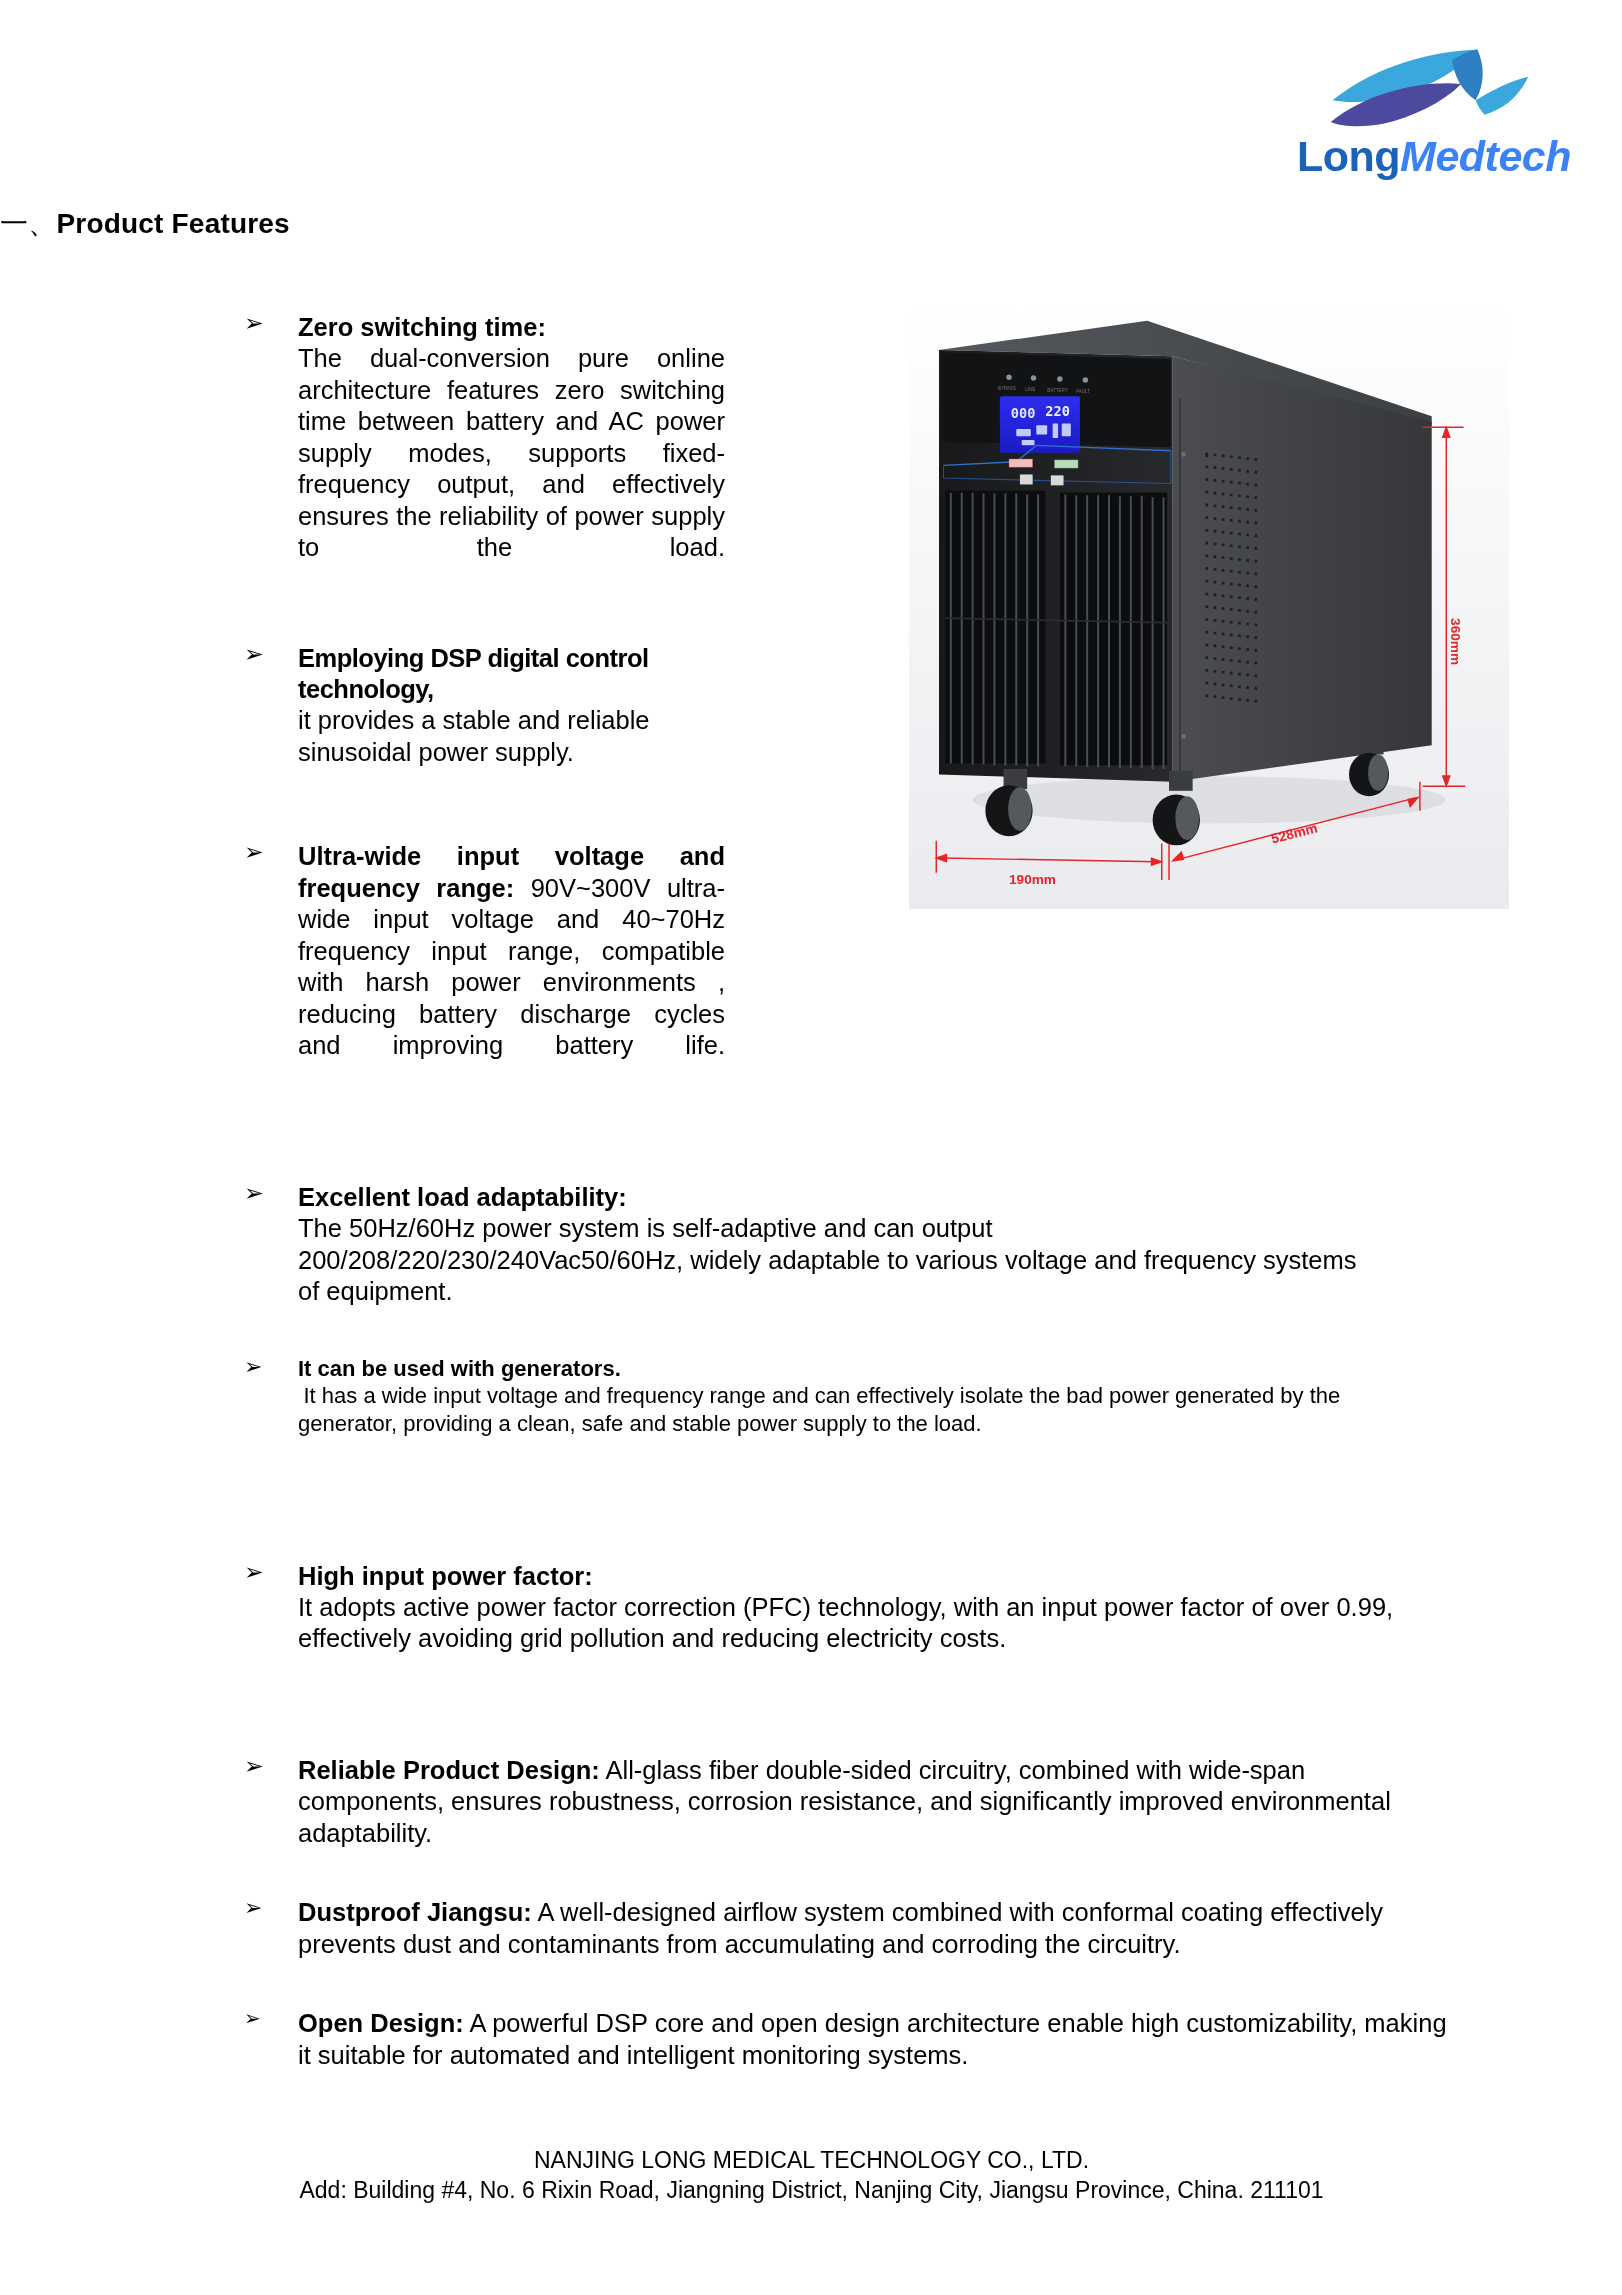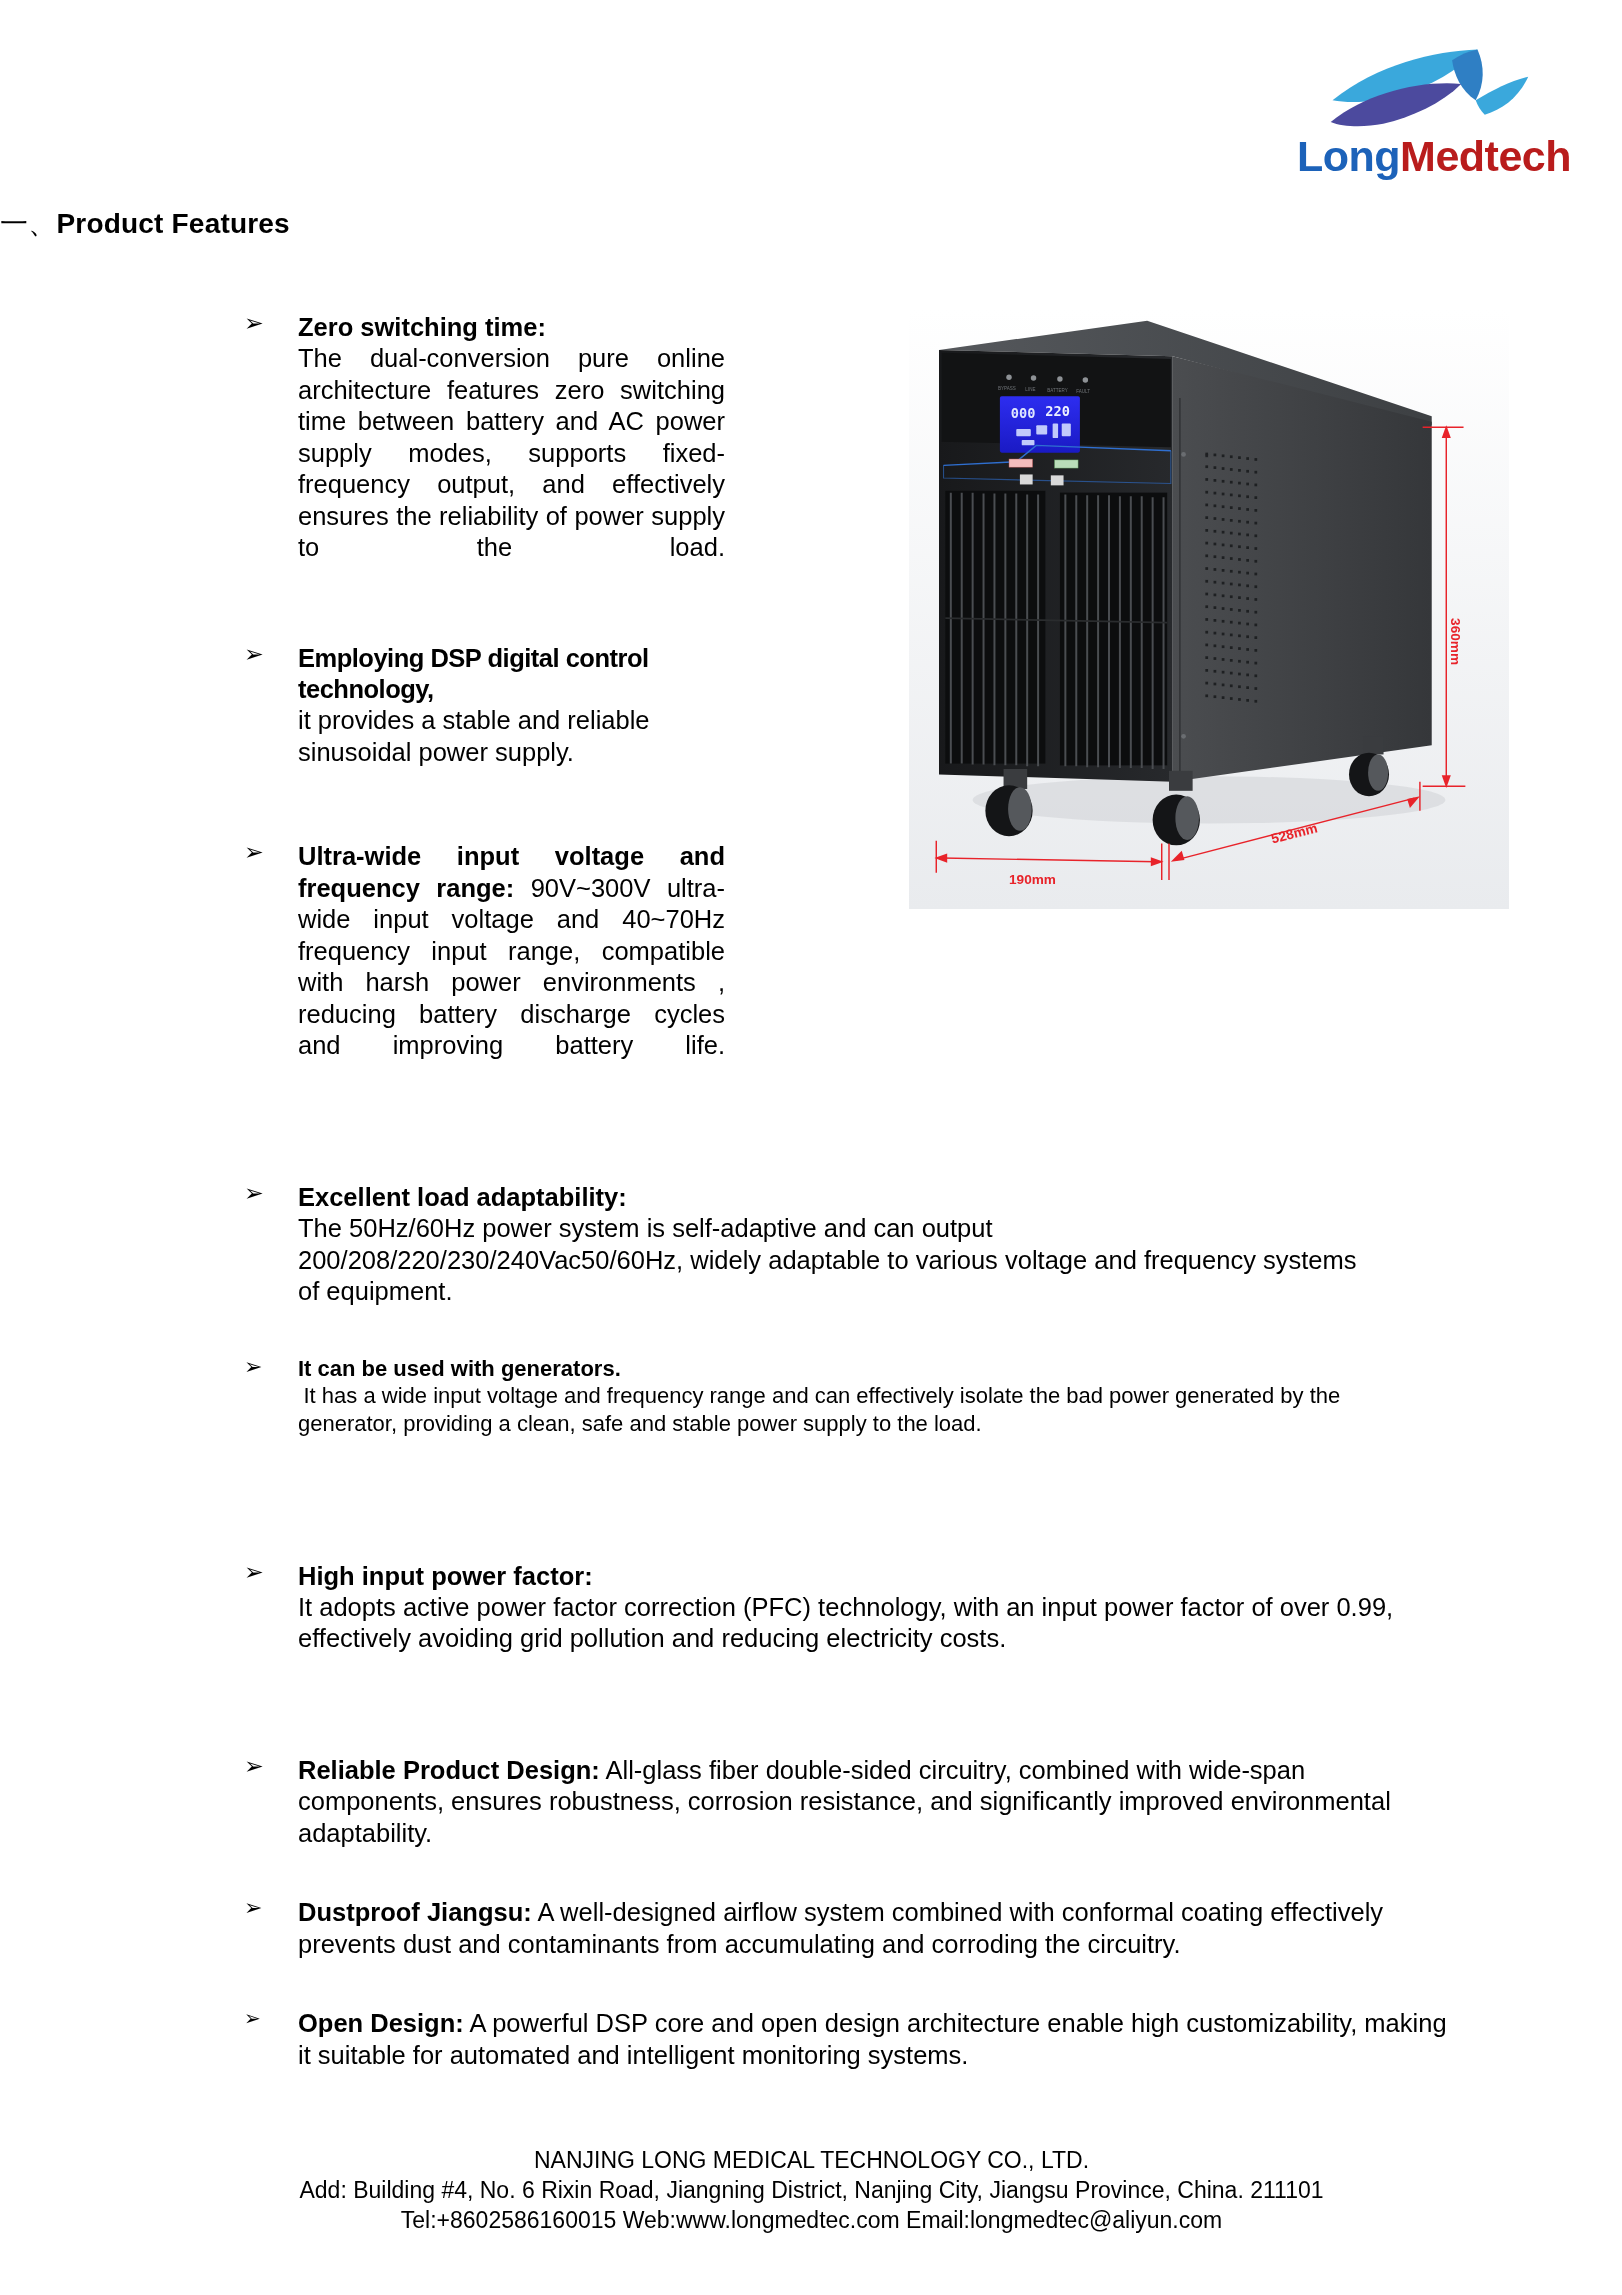--- a/index.html
+++ b/index.html
@@ -25,21 +25,21 @@
   .logo-mark { width: 218px; height: 87px; margin: 0 auto; display: block; }
   .logo-text {
     font-size: 43px;
     font-weight: 700;
     letter-spacing: -0.5px;
     line-height: 1;
     margin-top: 3.6px;
     white-space: nowrap;
   }
   .logo-text .lt-a { color: #1c62b9; }
-  .logo-text .lt-b { color: #b91c1c; }
+  .logo-text .lt-b { color: #3b82f6; font-style: italic; }
 
   
   .doc-title {
     position: absolute;
     top: 205px;
     left: 0;
     width: 1623px;
     text-align: left;
     font-size: 28px;
     font-weight: 700;
@@ -503,15 +503,14 @@
     <div class="body-col" style="width:1150px;">
       <div class="para"><span class="inline-head">Open Design:</span> <span>A powerful DSP core and open design architecture enable high customizability, making it suitable for automated and intelligent monitoring systems.</span></div>
     </div>
   </div>
 
 </div>
 
 <div style="position:absolute; left:0; top:2146px; width:1623px; text-align:center; font-size:23px; line-height:1.3;">
   <div>NANJING LONG MEDICAL TECHNOLOGY CO., LTD.</div>
   <div>Add: Building #4, No. 6 Rixin Road, Jiangning District, Nanjing City, Jiangsu Province, China. 211101</div>
-  <div>Tel:+8602586160015 Web:www.longmedtec.com Email:longmedtec@aliyun.com</div>
 </div>
 
 
 </body></html>

